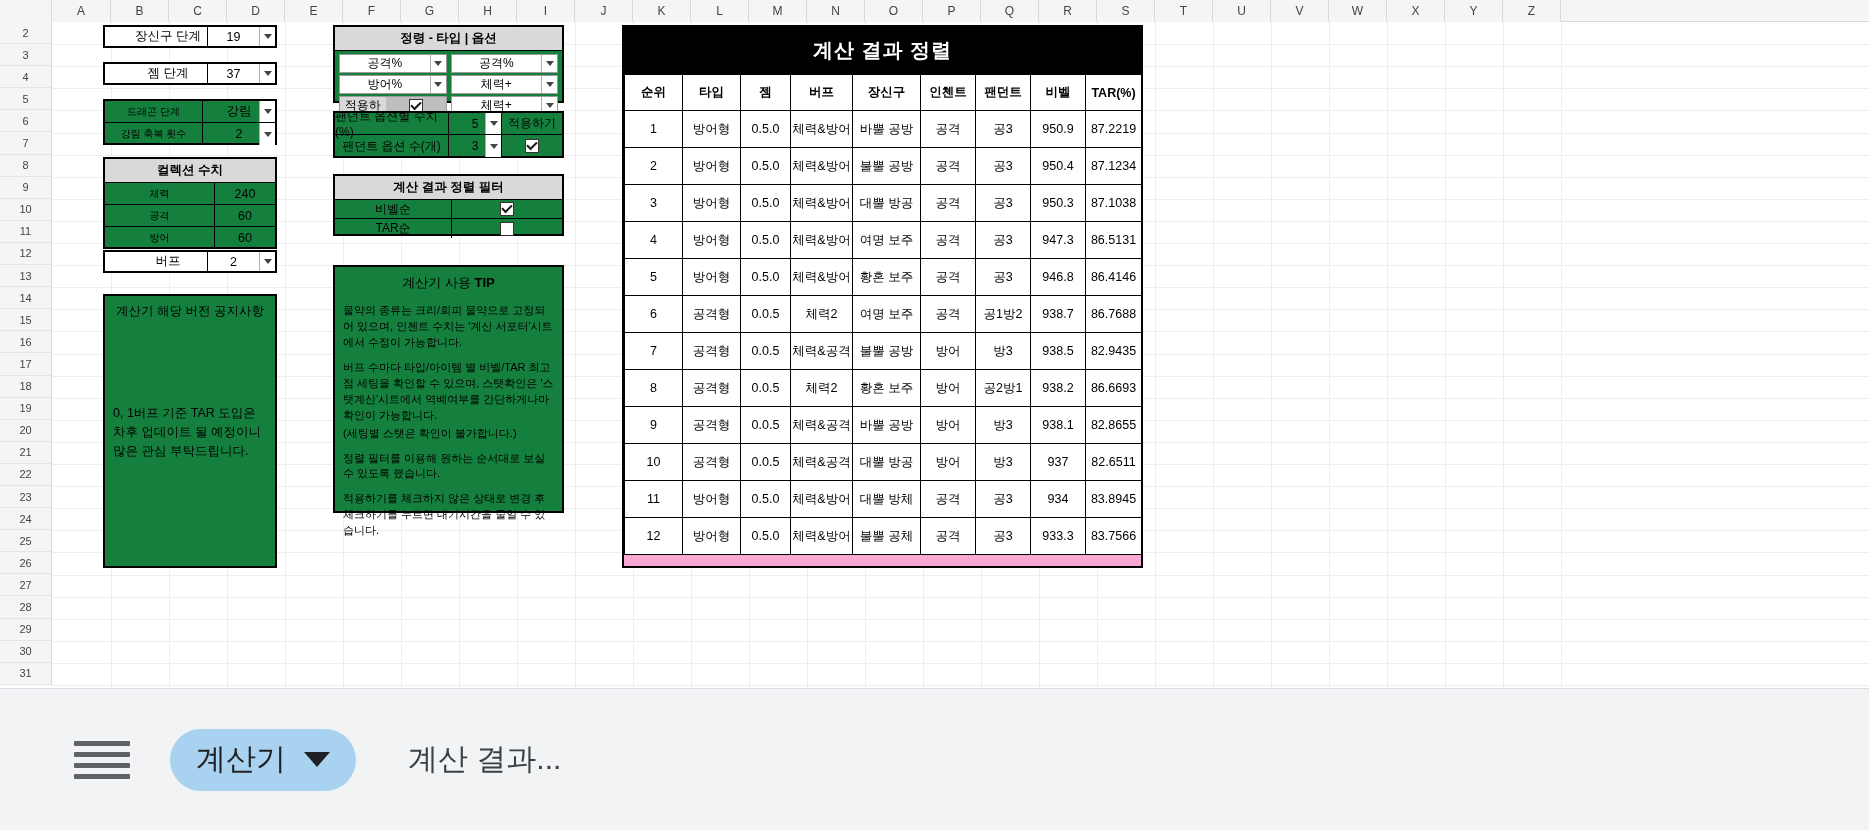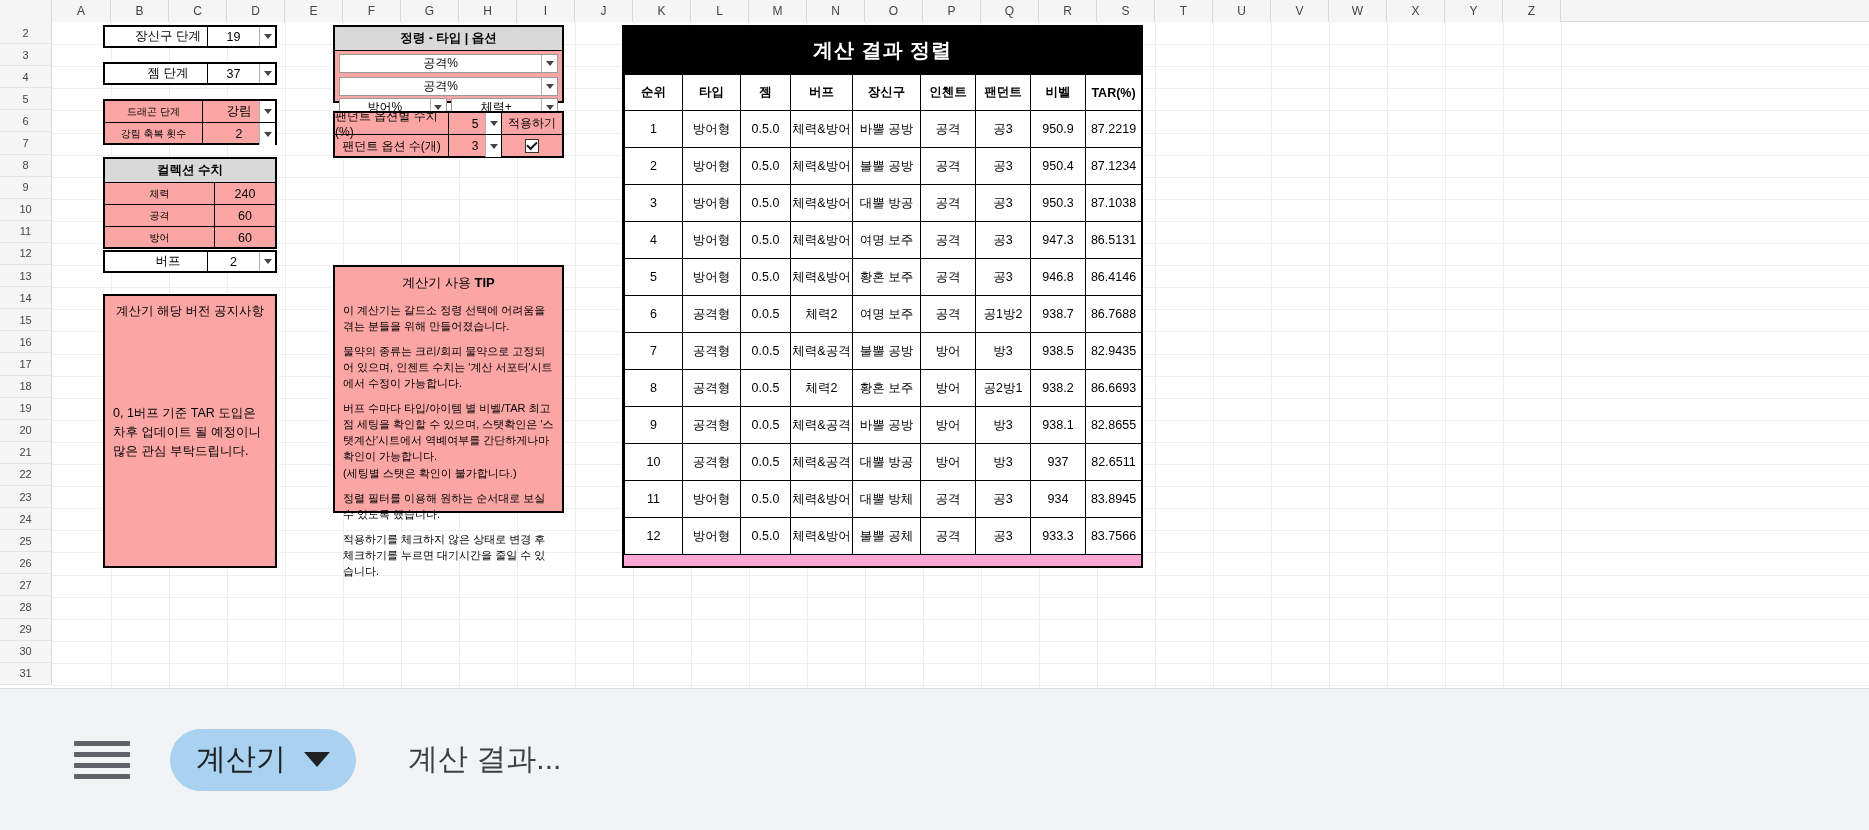--- a/index.html
+++ b/index.html
@@ -68,21 +68,21 @@
     background: #ffffff;
     overflow: hidden;
   }
   .gridlines { position: absolute; inset: 0; }
   .gl-v { position: absolute; top: 0; bottom: 0; width: 1px; background: #eeeeee; }
   .gl-h { position: absolute; left: 0; right: 0; height: 1px; background: #eeeeee; }
 
   
   .panel {
     position: absolute;
-    background: #fca5a5;
+    background: #15803d;
     border: 2px solid #000000;
   }
   .panel-title {
     background: #d9d9d9;
     border-bottom: 1px solid #000;
     font-size: 12.5px;
     font-weight: bold;
     text-align: center;
     color: #000;
     padding: 3px 0;
@@ -478,21 +478,21 @@
     <div class="caret"></div>
   </div>
 
   <div class="panel" style="left:103px; top:294px; width:174px; height:274px;">
     <div class="notice-head">계산기 해당 버전 공지사항</div>
     <div class="notice-body">0, 1버프 기준 TAR 도입은 차후 업데이트 될 예정이니 많은 관심 부탁드립니다.</div>
   </div>
 
   <div class="panel" style="left:333px; top:25px; width:231px; height:78px;">
     <div class="panel-title">정령 - 타입 | 옵션</div>
-    <div style="display:flex; gap:4px; padding:3px 4px 0 4px;flex-direction:column;">
+    <div style="display:flex; gap:4px; padding:3px 4px 0 4px;">
       <div class="dd" style="flex:1;">
         <span class="txt">공격%</span>
         <span class="caret" style="height:17px;"></span>
       </div>
       <div class="dd" style="flex:1;">
         <span class="txt">공격%</span>
         <span class="caret" style="height:17px;"></span>
       </div>
     </div>
     <div style="display:flex; gap:4px; padding:2px 4px 0 4px;">
@@ -533,27 +533,41 @@
       <div style="width:53px; display:flex; align-items:center; justify-content:center; font-size:12px; position:relative; border-right:1px solid #000;">
         <span>3</span>
         <span class="caret" style="position:absolute;right:0;top:0;bottom:0;"></span>
       </div>
       <div style="width:60px; display:flex; align-items:center; justify-content:center;">
         <span class="cb checked"></span>
       </div>
     </div>
   </div>
 
+  <div class="panel" style="left:333px; top:174px; width:231px; height:62px;">
+    <div class="panel-title">계산 결과 정렬 필터</div>
+    <div style="display:flex; height:19px; border-bottom:1px solid #000;">
+      <div style="flex:1; font-size:12px; display:flex; align-items:center; justify-content:center; border-right:1px solid #000;">비벨순</div>
+      <div style="width:110px; display:flex; align-items:center; justify-content:center;">
+        <span class="cb checked"></span>
+      </div>
+    </div>
+    <div style="display:flex; height:19px;">
+      <div style="flex:1; font-size:12px; display:flex; align-items:center; justify-content:center; border-right:1px solid #000;">TAR순</div>
+      <div style="width:110px; display:flex; align-items:center; justify-content:center;">
+        <span class="cb"></span>
+      </div>
+    </div>
+  </div>
 
   <div class="panel" style="left:333px; top:265px; width:231px; height:248px;">
     <div class="tip-title">
       <span>계산기 사용 </span><b>TIP</b>
     </div>
     <div class="tip-body">
-      <p>이 계산기는 갈드소 정령 선택에 어려움을 겪는 분들을 위해 만들어졌습니다.</p>
       <p>물약의 종류는 크리/회피 물약으로 고정되어 있으며, 인첸트 수치는 '계산 서포터'시트에서 수정이 가능합니다.</p>
       <p style="margin-bottom:2px;">버프 수마다 타입/아이템 별 비벨/TAR 최고점 세팅을 확인할 수 있으며, 스탯확인은 '스탯계산'시트에서 역볘여부를 간단하게나마 확인이 가능합니다.</p>
       <p>(세팅별 스탯은 확인이 불가합니다.)</p>
       <p>정렬 필터를 이용해 원하는 순서대로 보실 수 있도록 했습니다.</p>
       <p>적용하기를 체크하지 않은 상태로 변경 후 체크하기를 누르면 대기시간을 줄일 수 있습니다.</p>
     </div>
   </div>
 
   <div class="results" style="left:622px; top:25px; width:521px; height:543px;">
     <div class="results-title">계산 결과 정렬</div>

